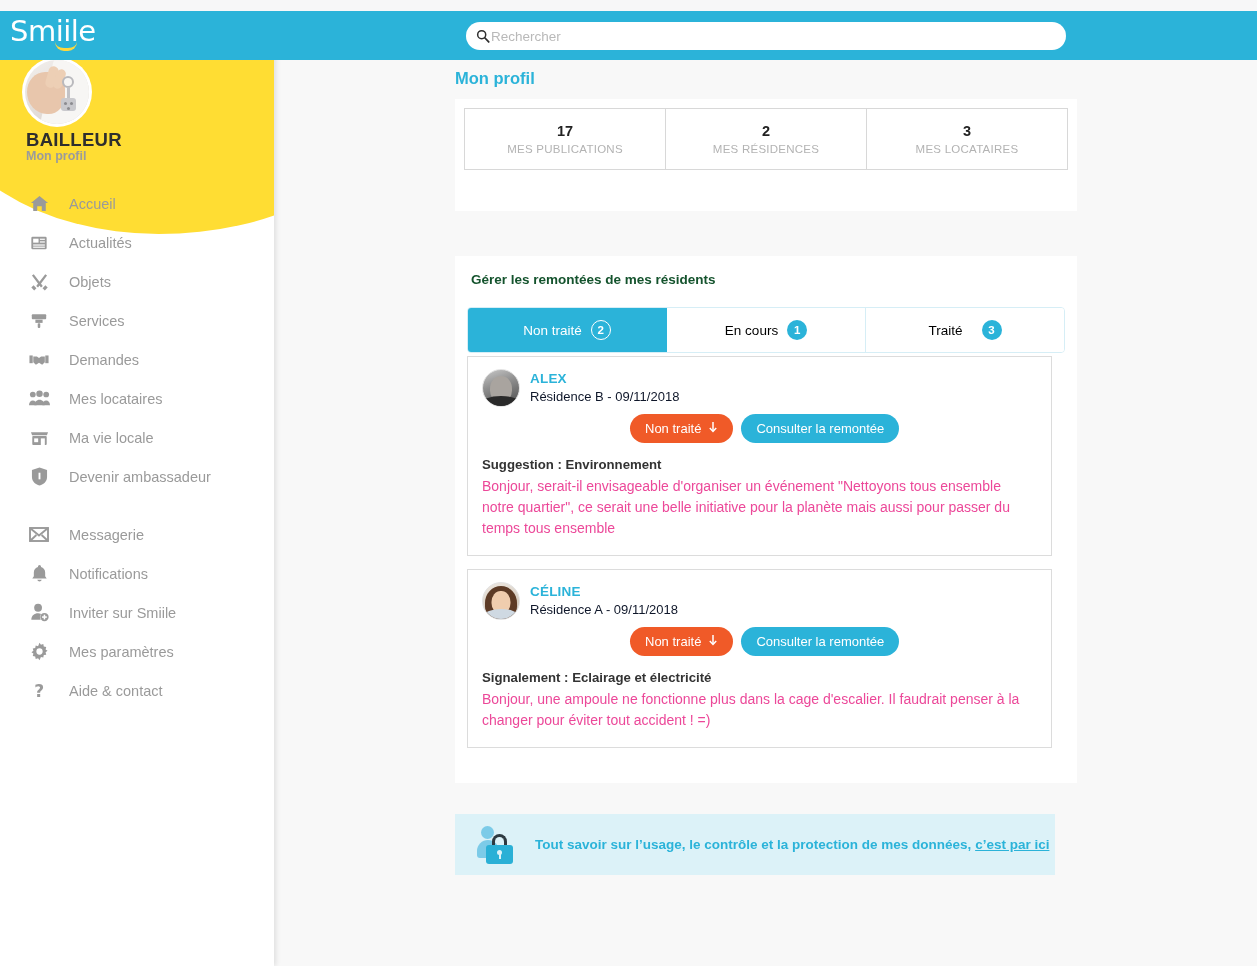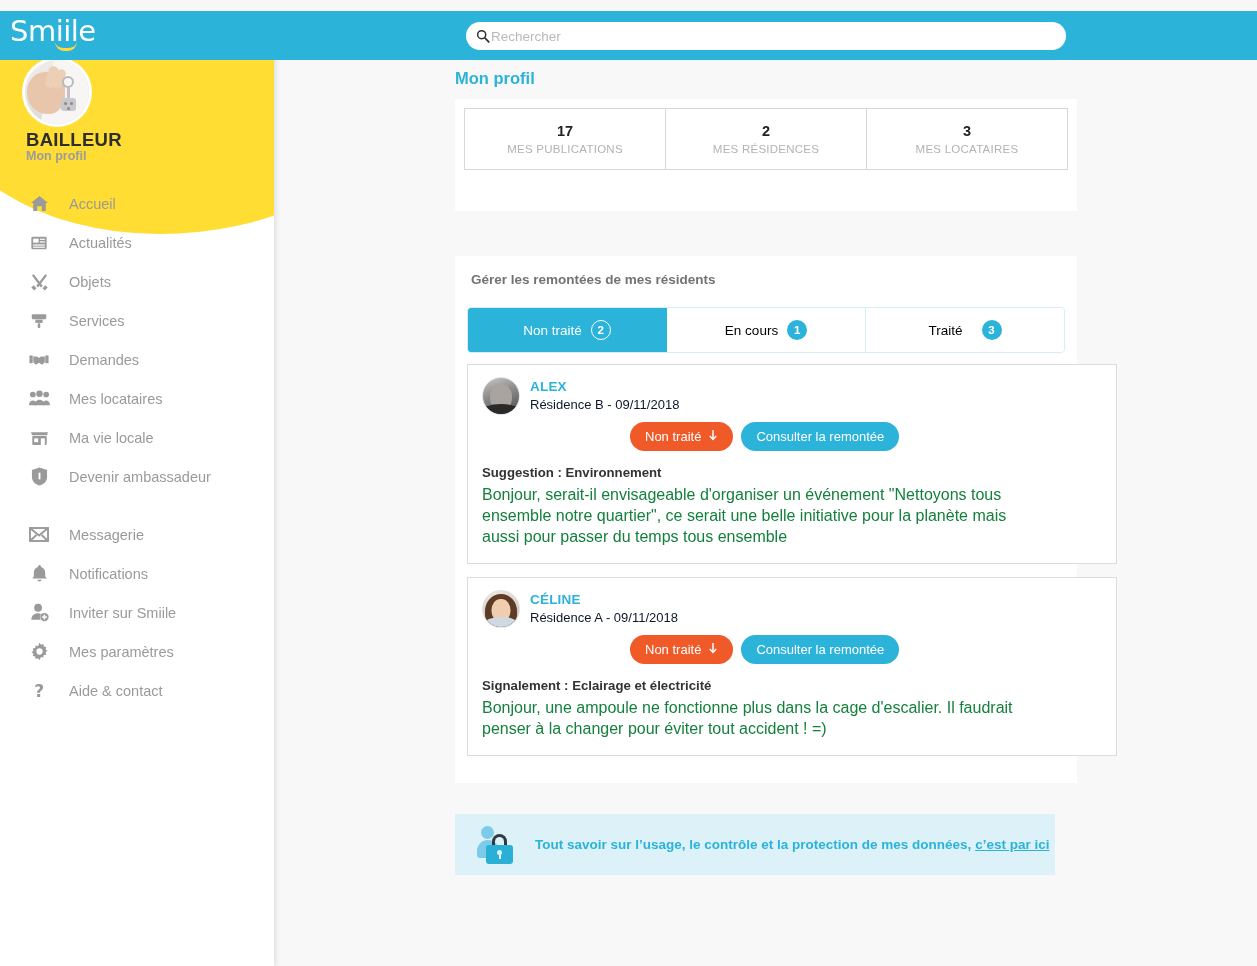--- a/index.html
+++ b/index.html
@@ -252,21 +252,21 @@
     line-height: 17px;
   }
 
   
   .rem-panel { top: 207px; height: 527px; }
   .rem-title {
     position: absolute;
     left: 16px; top: 16px;
     font-size: 13.5px;
     font-weight: bold;
-    color: #737373;
+    color: #14532d;
   }
   .tabs {
     position: absolute;
     left: 12px; top: 51px;
     width: 598px; height: 46px;
     display: flex;
     border: 1px solid #d6eef6;
     border-radius: 4px;
     overflow: hidden;
   }
@@ -294,21 +294,21 @@
     display: flex;
     align-items: center;
     justify-content: center;
   }
   .tab.active .tab-badge {
     background: transparent;
     border: 1.5px solid #ffffff;
     color: #ffffff;
   }
 
-  .cards { position: absolute; left: 12px; top: 108px; width: 650px; }
+  .cards { position: absolute; left: 12px; top: 100px; width: 585px; }
   .card {
     border: 1px solid #dcdcdc;
     background: #fff;
     padding: 12px 14px 16px 14px;
     margin-bottom: 13px;
     position: relative;
   }
   .card-head { display: flex; }
   .card-avatar {
     width: 38px; height: 38px;
@@ -392,22 +392,22 @@
   .btn-status { background: #f05a28; }
   .btn-consult { background: #2bb3d9; }
   .card-subject {
     margin-top: 14px;
     font-size: 13.2px;
     font-weight: bold;
     color: #333;
   }
   .card-body {
     margin-top: 4px;
-    font-size: 16px;
-    color: #15803d;
+    font-size: 14px;
+    color: #ec4899;
     line-height: 21px;
     max-width: 552px;
   }
 
   
   .privacy {
     position: absolute;
     left: 181px; top: 765px;
     width: 600px; height: 61px;
     background: #dcf2f8;

